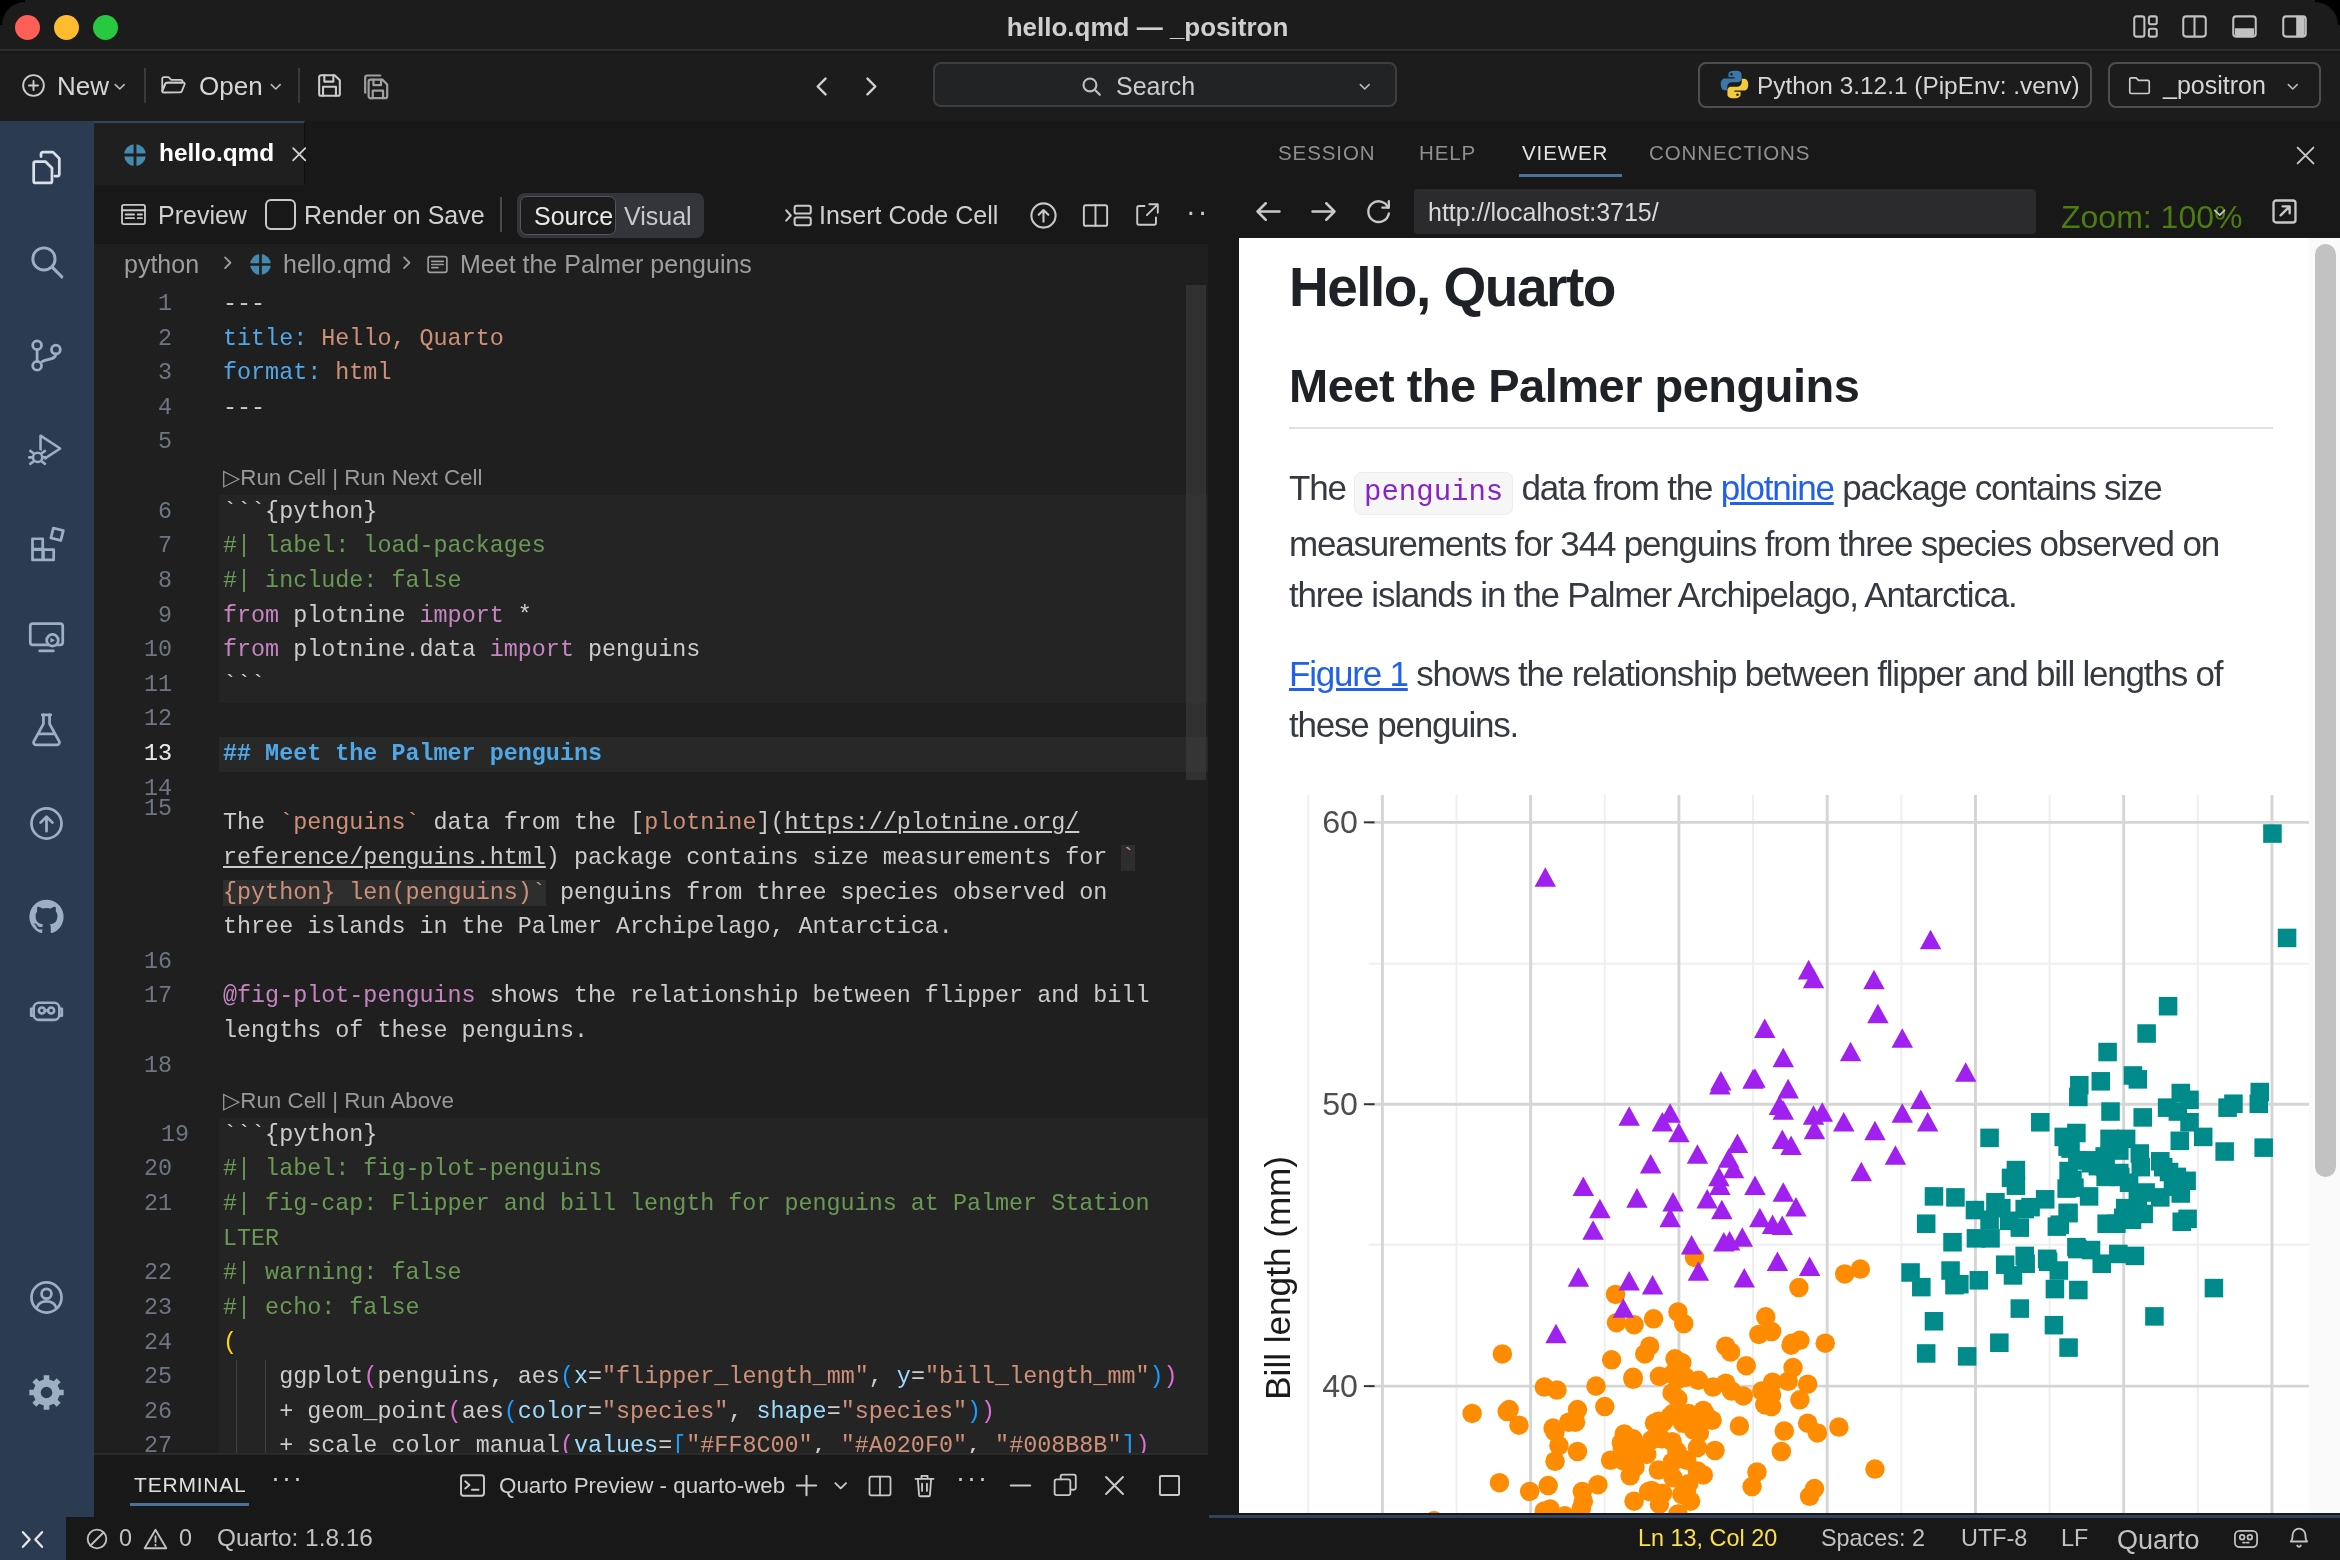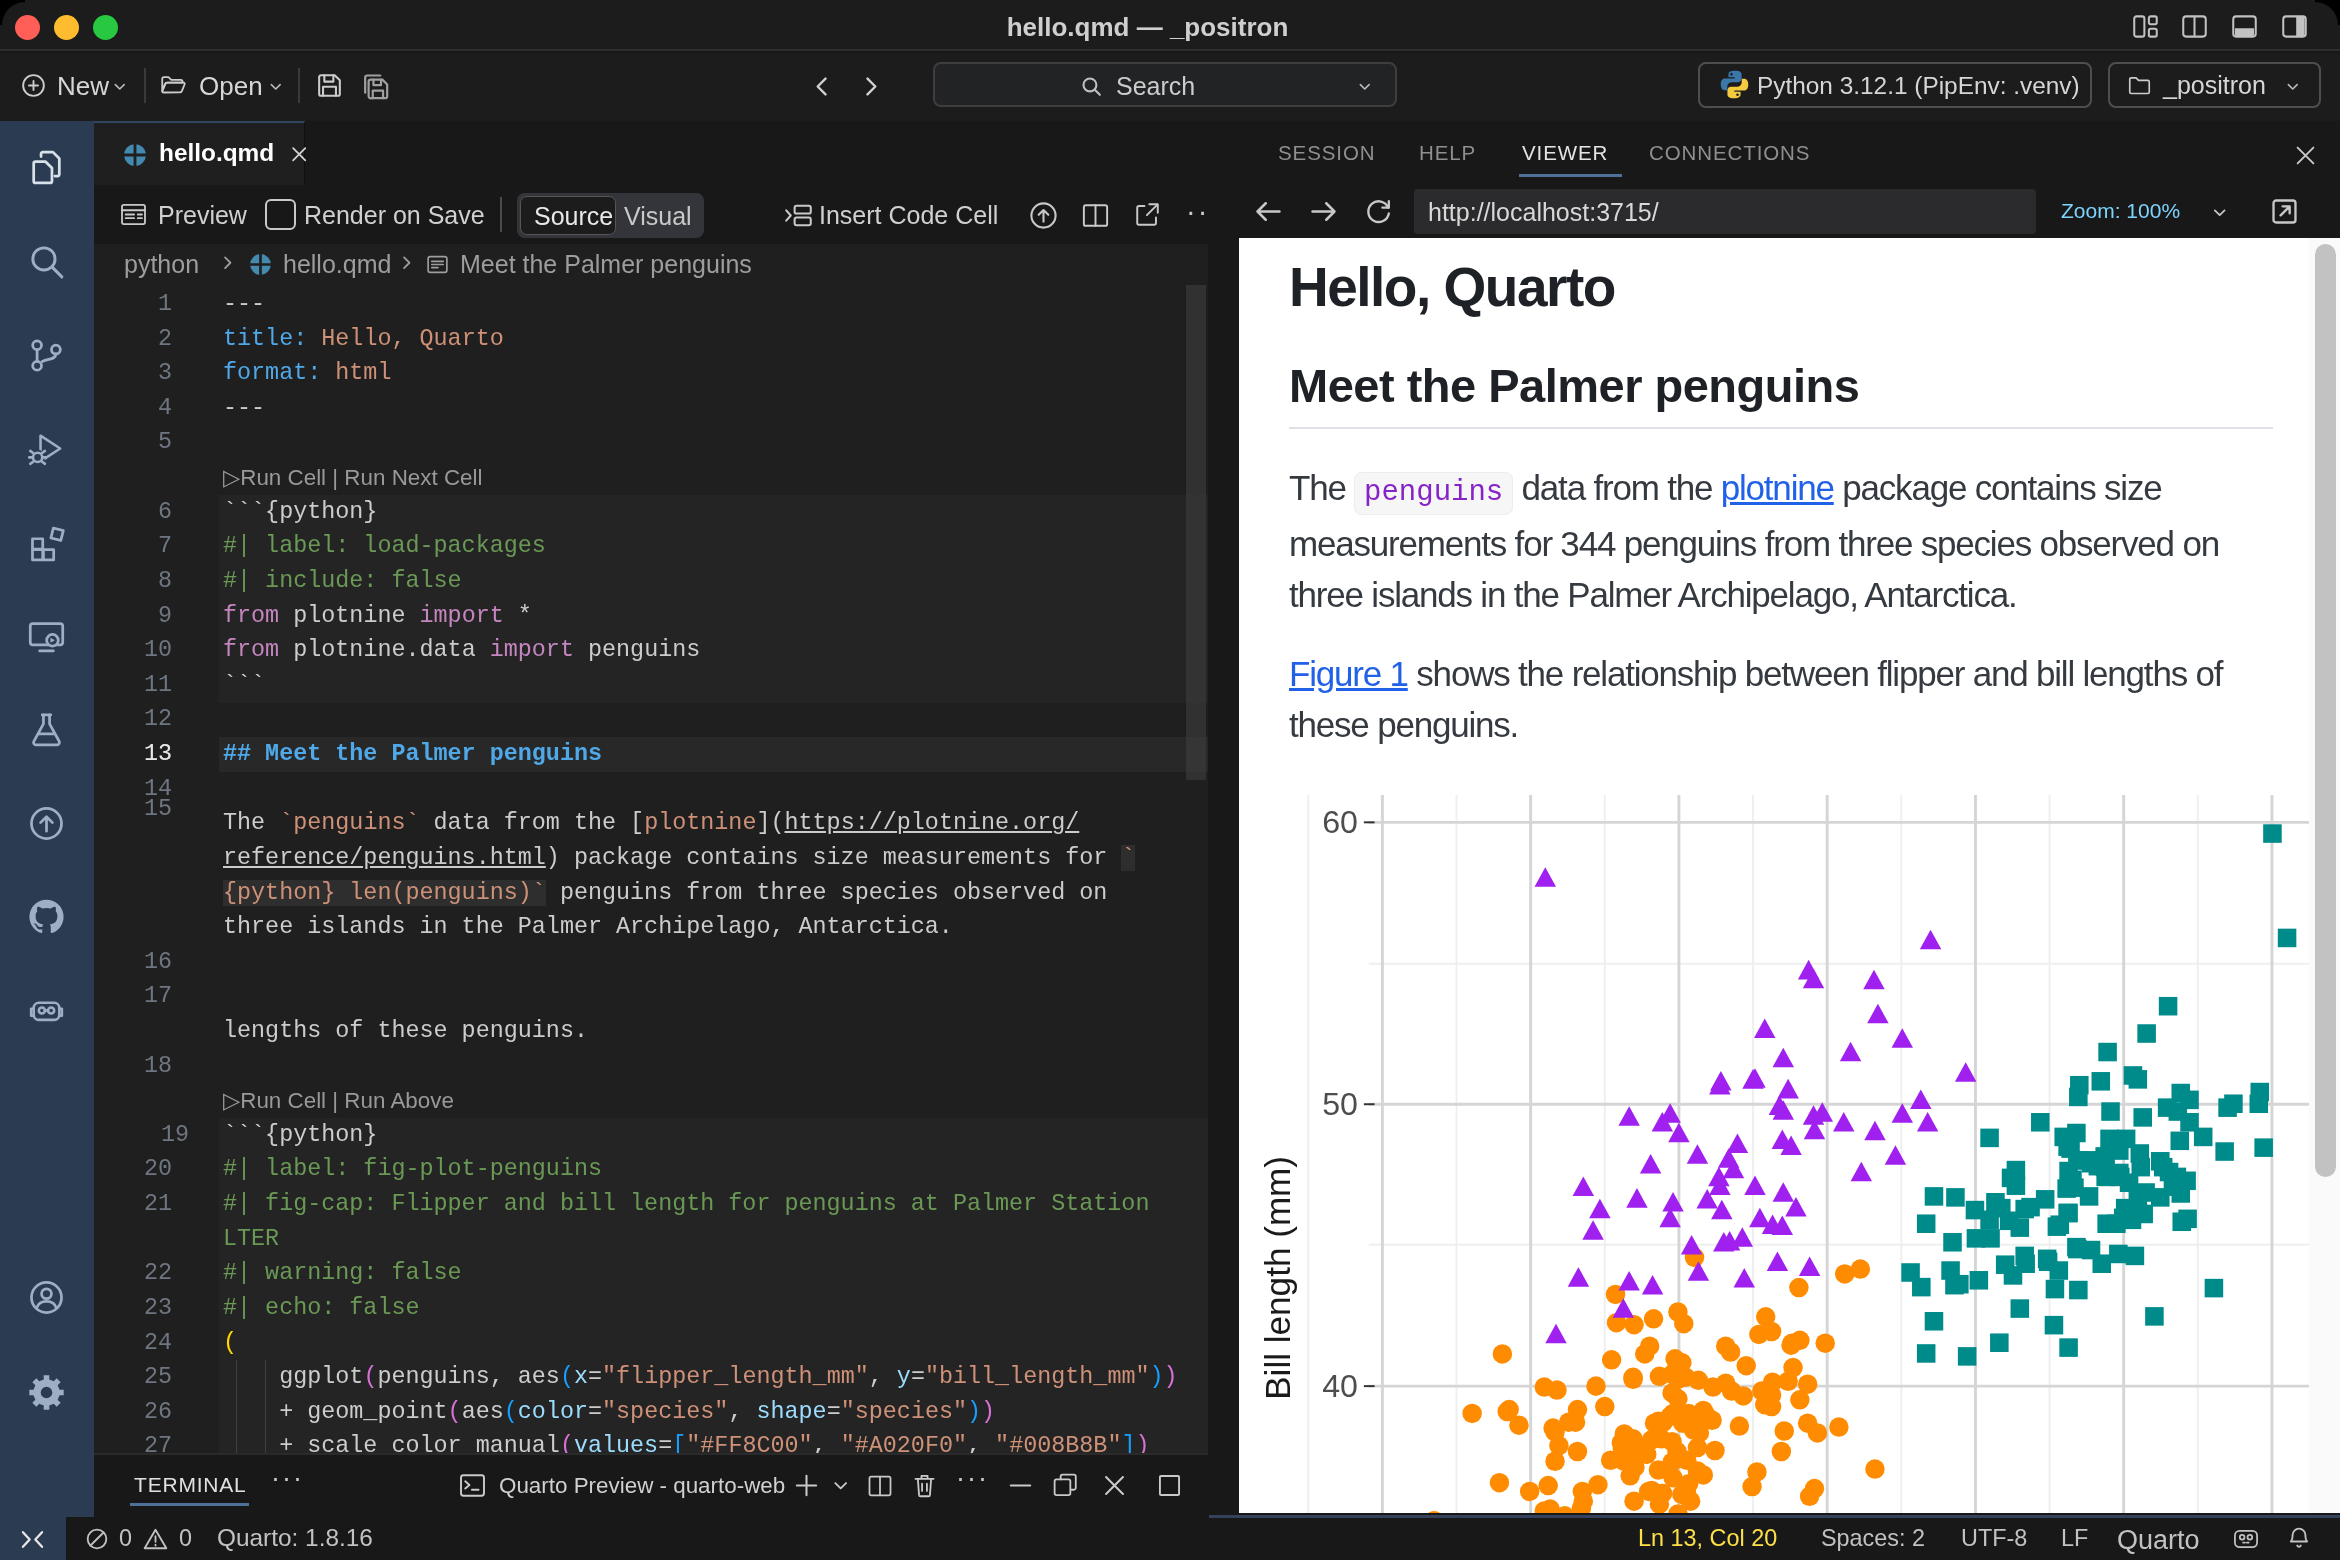--- a/index.html
+++ b/index.html
@@ -252,20 +252,21 @@
 <div class="ln" style="left:0;top:452px">13</div>
 <div class="codeline" style="top:452px;left:129px"><span class="k" style="font-weight:bold">## Meet the Palmer penguins</span></div>
 <div class="ln" style="left:0;top:487px">14</div>
 <div class="ln" style="left:0;top:507px">15</div>
 <div class="codeline" style="top:556px;left:129px"><span class="w" style="text-decoration:underline">reference/penguins.html</span><span class="w">) package contains size measurements for </span><span class="s" style="background:#2e2e2e">`</span></div>
 <div class="codeline" style="top:521px;left:129px"><span class="w">The </span><span class="s">`penguins`</span><span class="w"> data from the [</span><span class="s">plotnine</span><span class="w">](</span><span class="w" style="text-decoration:underline">https://plotnine.org/</span></div>
 <div class="codeline" style="top:591px;left:129px"><span class="s" style="background:#2e2e2e">{python} len(penguins)`</span><span class="w"> penguins from three species observed on</span></div>
 <div class="codeline" style="top:625px;left:129px"><span class="w">three islands in the Palmer Archipelago, Antarctica.</span></div>
 <div class="ln" style="left:0;top:660px">16</div>
 <div class="ln" style="left:0;top:694px">17</div>
+<div class="codeline" style="top:694px;left:129px"><span class="m">@fig-plot-penguins</span><span class="w"> shows the relationship between flipper and bill</span></div>
 <div class="codeline" style="top:729px;left:129px"><span class="w">lengths of these penguins.</span></div>
 <div class="ln" style="left:0;top:764px">18</div>
 <div class="ln" style="left:17px;top:833px">19</div>
 <div class="codeline" style="top:833px;left:129px"><span class="w">```{python}</span></div>
 <div class="ln" style="left:0;top:867px">20</div>
 <div class="codeline" style="top:867px;left:129px"><span class="c">#| label: fig-plot-penguins</span></div>
 <div class="ln" style="left:0;top:902px">21</div>
 <div class="codeline" style="top:902px;left:129px"><span class="c">#| fig-cap: Flipper and bill length for penguins at Palmer Station</span></div>
 <div class="codeline" style="top:937px;left:129px"><span class="c">LTER</span></div>
 <div class="ln" style="left:0;top:971px">22</div>
@@ -371,21 +372,21 @@
   </svg>
 <svg style="position:absolute;left:1307px;top:195px" width="33" height="33" viewBox="0 0 24 24" fill="none" stroke="#c8c8c8" stroke-width="1.8" stroke-linecap="round" stroke-linejoin="round">
     <path d="M4 12h16M14 6l6 6-6 6"></path>
   </svg>
 <svg style="position:absolute;left:1363px;top:196px" width="31" height="31" viewBox="0 0 24 24" fill="none" stroke="#c8c8c8" stroke-width="1.8" stroke-linecap="round" stroke-linejoin="round">
     <path d="M19.5 9A8 8 0 1 0 20 13.5"></path>
     <path d="M20 4v5h-5"></path>
   </svg>
 <div class="abs" style="left:1414px;top:189px;width:622px;height:45px;background:#2b2b2d;border-radius:3.9px"></div>
 <div class="row" style="left:1428px;top:198px;font-size:25px;color:#d8d8d8">http://localhost:3715/</div>
-<div class="row" style="left:2061px;top:199px;font-size:21px;color:#7dd3fc">Zoom: 100%</div>
+<div class="row" style="left:2061px;top:199px;font-size:32px;color:#4d7c0f">Zoom: 100%</div>
 <svg style="position:absolute;left:2208px;top:203px" width="23.4" height="19.5" viewBox="0 0 24 24" fill="none" stroke="#c8c8c8" stroke-width="2.1" stroke-linecap="round" stroke-linejoin="round">
     <path d="M6 9l6 6 6-6"></path>
   </svg>
 <svg style="position:absolute;left:2269px;top:196px" width="31" height="31" viewBox="0 0 24 24" fill="none" stroke="#c8c8c8" stroke-width="1.8" stroke-linecap="round" stroke-linejoin="round">
     <rect x="3.5" y="3.5" width="17" height="17" rx="2"></rect>
     <path d="M9 15L15.5 8.5M10.5 8h5.5v5.5"></path>
   </svg>
 <div class="abs" style="left:1239px;top:238px;width:1102px;height:1275px;background:#ffffff;overflow:hidden">
 <div class="row" style="left:50px;top:16.6px;font-size:55px;font-weight:700;color:#1e2125;letter-spacing:-1.5px">Hello, Quarto</div>
 <div class="row" style="left:50px;top:120px;font-size:47px;font-weight:700;color:#1e2125;letter-spacing:-0.5px">Meet the Palmer penguins</div>

